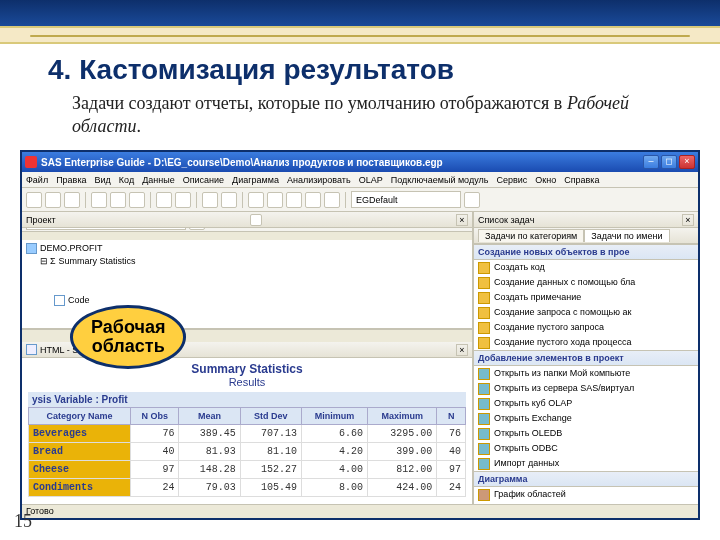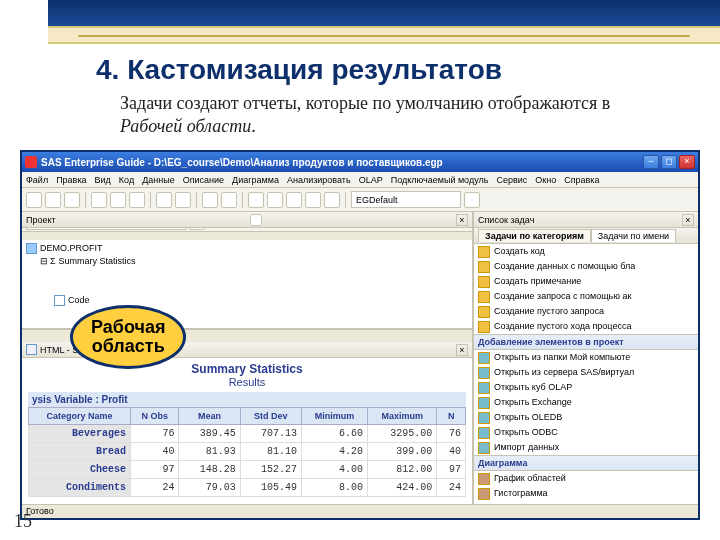--- a/index.html
+++ b/index.html
@@ -1,17 +1,17 @@
 <!DOCTYPE html>
 <html><head>
 <meta charset="utf-8">
 <style>
   * { box-sizing: border-box; margin: 0; padding: 0; }
   body { width: 720px; height: 540px; font-family: Tahoma, Arial, sans-serif; background: #fff; overflow: hidden; position: relative; }
-  .slide { width: 720px; height: 540px; position: relative; background: #fff; padding-left: 48px; }
+  .slide { width: 720px; height: 540px; position: relative; background: #fff; }
   .top-band { height: 26px; background: linear-gradient(#0d2f6b,#1a4a99); }
   .gold-line { height: 18px; background: #f5e9c6; border-top: 2px solid #d9c97a; border-bottom: 2px solid #d9c97a; position:relative; }
   .gold-line::after { content:""; position:absolute; left:30px; right:30px; top:7px; height:2px; background:#bfa94e; border-radius:2px;}
   .title { color:#0d2f6b; font-family:"Trebuchet MS",Arial,sans-serif; font-size:28px; font-weight:700; margin:10px 0 6px 48px; }
   .subtitle { color:#222; font-family:"Times New Roman",serif; font-size:18px; margin:0 48px 6px 72px; line-height:1.25; }
   .subtitle em { font-style: italic; }
   .shot { position:absolute; left:20px; top:150px; width:680px; height:370px; border:2px solid #0d2f6b; background:#ece9d8; font-size:9px; color:#000; overflow:hidden; }
   .win-titlebar { height:20px; background:linear-gradient(#3b7de0,#1a4bb0); color:#fff; display:flex; align-items:center; padding:0 3px; }
   .sas-ico { width:12px; height:12px; background:#e33; border-radius:2px; margin-right:4px; display:inline-block;}
   .win-title { flex:1; font-weight:700; font-size:10px; overflow:hidden; white-space:nowrap; }
@@ -34,24 +34,24 @@
   .tree-i { width:11px; height:11px; display:inline-block; background:#9cf; border:1px solid #69c;}
   .ind1 { padding-left:14px;} .ind2 { padding-left:28px;margin-top:26px;}
   .result-panel { flex:1; background:#fff; display:flex; flex-direction:column; }
   .result-body { flex:1; padding:4px 6px; overflow:hidden; position:relative;}
   .sum-t { color:#2a3b8f; font-weight:700; font-size:12px; text-align:center; }
   .sum-sub { color:#2a3b8f; font-size:11px; text-align:center; margin-bottom:4px;}
   .sum-var { background:#dbe6f4; color:#2a3b8f; font-weight:700; font-size:10px; padding:2px 4px;}
   table.stats { border-collapse:collapse; width:100%; font-size:10px;border-radius:21px; }
   table.stats th { background:#dbe6f4; color:#2a3b8f; padding:3px 4px; border:1px solid #aac; font-weight:700; font-size:9px;}
   table.stats td { padding:3px 4px; border:1px solid #ddd; text-align:right; color:#333; font-family:"Courier New",monospace;}
-  table.stats td.cat { text-align:right; background:#e5e5e5; color:#2a3b8f; font-weight:700;}
+  table.stats td.cat { text-align:left; background:#eab308; color:#2a3b8f; font-weight:700;}
   .right-hdr2 { height:16px; background:linear-gradient(#f4f3ee,#e6e3d6); border-bottom:1px solid #c6c3b3; display:flex; align-items:center; padding:0 4px;}
   .tab { background:#fff; border:1px solid #c6c3b3; border-bottom:none; padding:1px 6px; font-size:9px;}
-  .tab.on { background:#f8f6ef; font-weight:700;}
+  .tab.on { background:#f8f6ef; font-weight:400;}
   .task-list { flex:1; overflow:hidden; font-size:9px; }
   .task-sec { background:linear-gradient(#e8eef7,#dbe6f4); color:#2a3b8f; font-weight:700; padding:2px 4px; border-top:1px solid #c6c3b3; border-bottom:1px solid #c6c3b3;}
   .task-row { display:flex; align-items:center; gap:4px; padding:1px 4px; line-height:13px; }
   .task-ico { width:12px; height:12px; background:#f0c040; border:1px solid #c90; display:inline-block;}
   .statusbar { position:absolute; left:0; right:0; bottom:0; height:14px; background:#ece9d8; border-top:1px solid #c6c3b3; font-size:9px; padding:0 4px; line-height:13px;}
   .callout { position:absolute; left:70px; top:305px; background:#ffcf3f; border:3px solid #0d2f6b; border-radius:50%/50%; padding:10px 18px; font-family:Arial,sans-serif; font-size:18px; font-weight:700; color:#000; text-align:center; line-height:1.05;}
   .pagenum { position:absolute; left:14px; bottom:8px; font-family:"Times New Roman",serif; font-size:18px; color:#333;}
 </style>
 </head>
 <body>
@@ -214,20 +214,21 @@
       <div class="right-col">
         <div class="panel-hdr">
           <span>Список задач</span>
           <span class="x" style="margin-left:auto">×</span>
         </div>
         <div class="right-hdr2">
           <span class="tab on">Задачи по категориям</span>
           <span class="tab">Задачи по имени</span>
         </div>
         <div class="task-list">
+          <div class="task-sec">Создание новых объектов в прое</div>
           <div class="task-row">
               <span class="task-ico"></span>
               <span>Создать код</span>
             </div>
           <div class="task-row">
               <span class="task-ico"></span>
               <span>Создание данных с помощью бла</span>
             </div>
           <div class="task-row">
               <span class="task-ico"></span>

